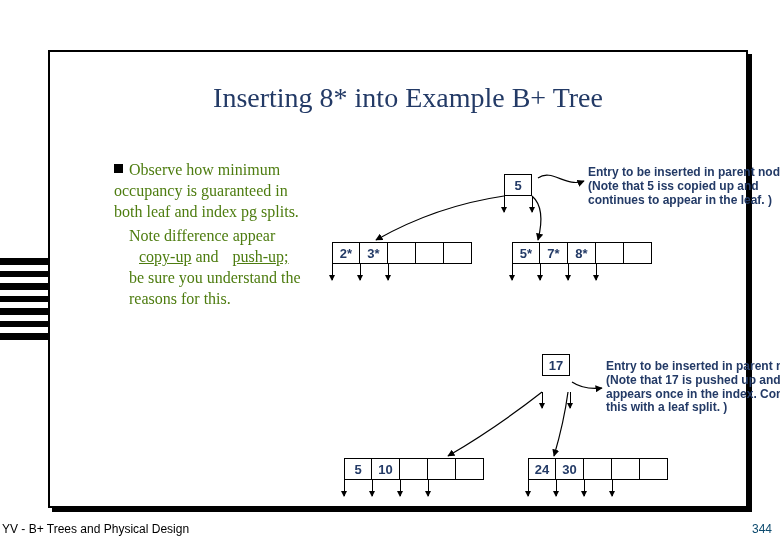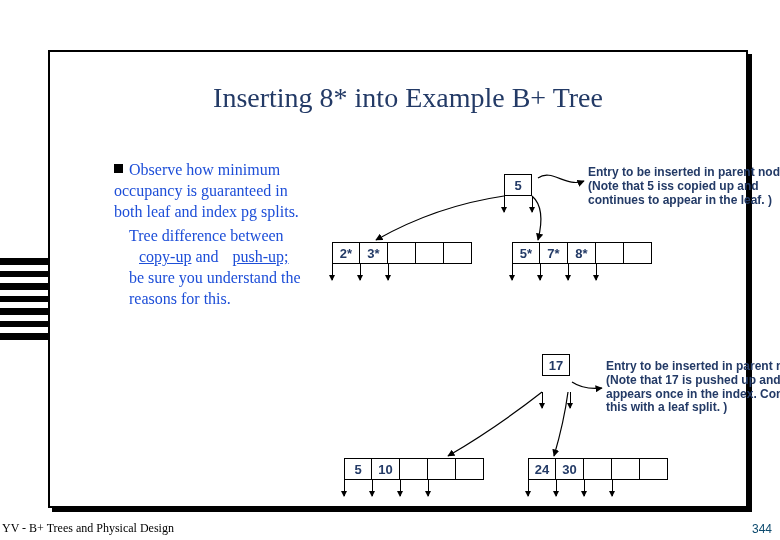--- a/index.html
+++ b/index.html
@@ -33,21 +33,21 @@
     font-size: 28px;
     color: #233a66;
     padding-left: 20px;
   }
   .bullet-area {
     position: absolute;
     left: 64px;
     top: 108px;
     width: 192px;
     font-size: 16px;
-    color: #1d4ed8;
+    color: #4d7c0f;
     line-height: 1.3;
   }
   .bullet-sq {
     display: inline-block;
     width: 9px; height: 9px;
     background: #000;
     margin-right: 6px;
     vertical-align: 2px;
   }
   .bullet-text { display: inline; }
@@ -61,21 +61,21 @@
   .stripes div {
     height: 6.5px;
     background: #000;
     margin-bottom: 6px;
   }
   .footer-left {
     position: absolute;
     left: 2px; bottom: 4px;
     font-size: 12px;
     color: #000;
-    font-family: Liberation Serif, serif;
+    font-family: Liberation Sans, sans-serif;
   }
   .footer-right {
     position: absolute;
     right: 8px; bottom: 4px;
     font-size: 12px;
     color: #0c4a6e;
     font-family: Arial, sans-serif;
   }
   .stage {
     position: absolute;
@@ -145,21 +145,21 @@
 
 <div class="frame-shadow"></div>
 
 <div class="frame">
 
   <div class="title">Inserting 8* into Example B+ Tree</div>
 
   <div class="bullet-area">
     <span class="bullet-sq"></span><span class="bullet-text">Observe how minimum occupancy is guaranteed in both leaf and index pg splits.</span>
     <div class="bullet-note">
-      <span>Tree difference between </span><span class="underline">copy-up</span><span> and </span><span class="underline">push-up;</span><span> be sure you understand the reasons for this.</span>
+      <span>Note difference appear </span><span class="underline">copy-up</span><span> and </span><span class="underline">push-up;</span><span> be sure you understand the reasons for this.</span>
     </div>
   </div>
 
   <div class="stage">
 
     <svg class="conn">
       <defs>
         <marker id="ah" viewBox="0 0 10 10" refX="9" refY="5" markerWidth="6" markerHeight="6" orient="auto">
           <path d="M0,0 L10,5 L0,10 z" fill="#000"></path>
         </marker>

